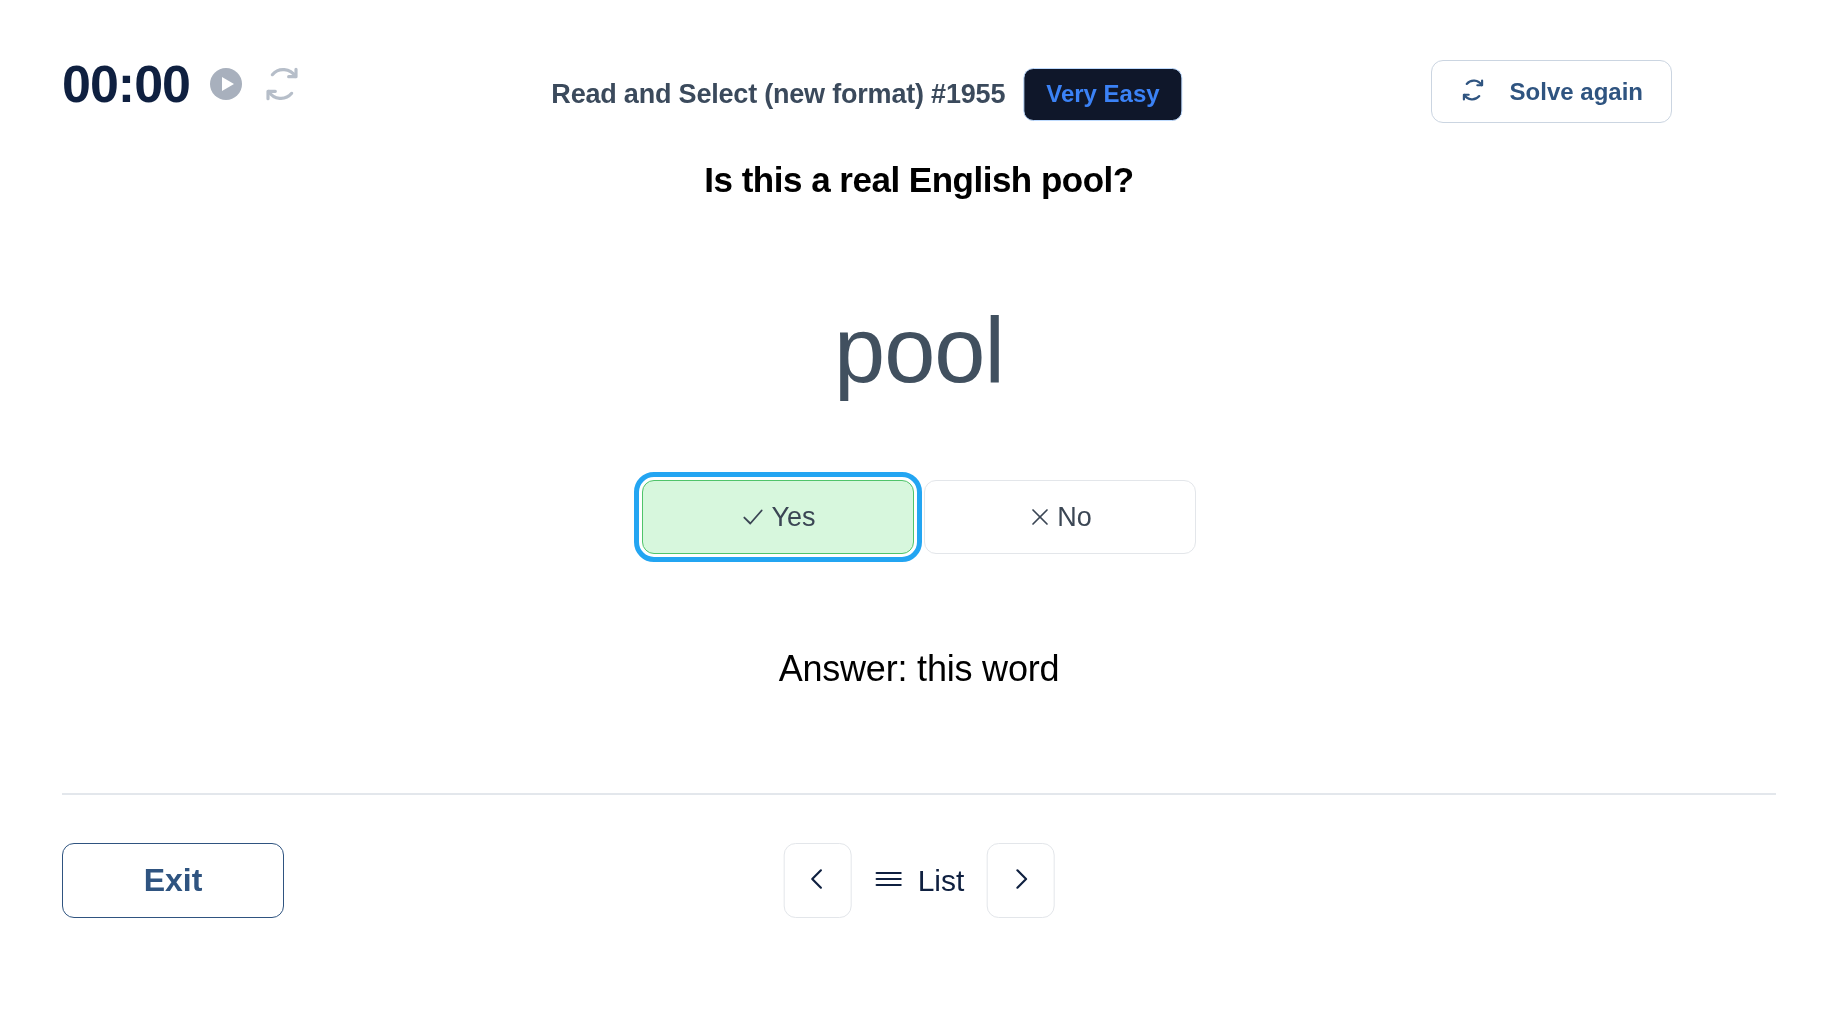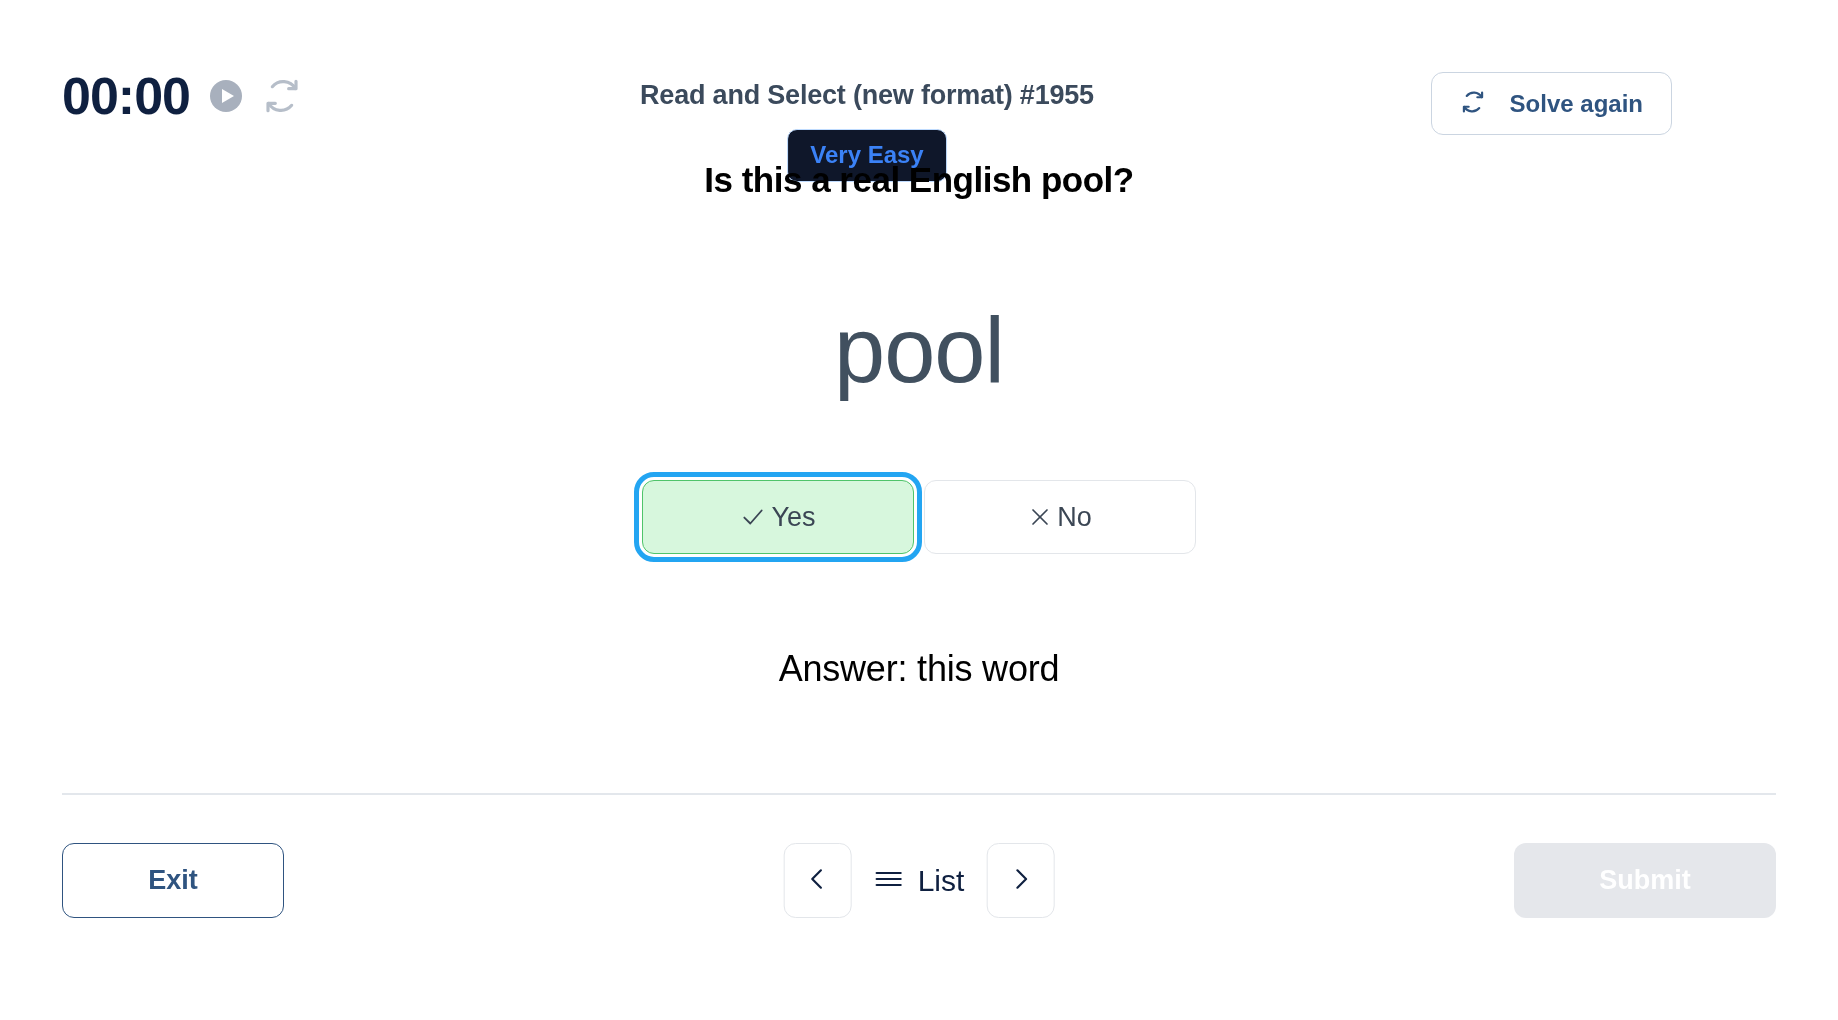--- a/index.html
+++ b/index.html
@@ -15,21 +15,21 @@
   .page {
     position: relative;
     width: 1838px;
     height: 1020px;
     background: #ffffff;
   }
 
   
   .topbar {
     position: absolute;
-    top: 12px; left: 0;
+    top: 0; left: 0;
     width: 1734px;
     height: 130px;
   }
 
   .timer-group {
     position: absolute;
     left: 62px;
     top: 58px;
     display: flex;
     align-items: center;
@@ -59,21 +59,20 @@
   
   .title-block {
     position: absolute;
     left: 50%;
     transform: translateX(-50%);
     top: 68px;
     display: flex;
     align-items: center;
     gap: 18px;
     white-space: nowrap;
-    flex-direction: column;
   }
 
   .exercise-title {
     font-size: 27px;
     font-weight: bold;
     color: #3b4a5c;
     letter-spacing: -0.2px;
   }
 
   .difficulty-badge {
@@ -197,21 +196,21 @@
     left: 62px;
     top: 843px;
     width: 222px;
     height: 75px;
     display: flex;
     align-items: center;
     justify-content: center;
     background: #ffffff;
     border: 1px solid #2f5480;
     border-radius: 12px;
-    font-size: 27px;
+    font-size: 32px;
     font-weight: bold;
     color: #2f5480;
     cursor: pointer;
   }
 
   .nav-group {
     position: absolute;
     left: 50%;
     transform: translateX(-50%);
     top: 843px;
@@ -366,15 +365,14 @@
 
     <button class="nav-arrow">
       <span>
         <svg width="26" height="26" viewBox="0 0 24 24" fill="none" stroke="#0f2040" stroke-width="2" stroke-linecap="round" stroke-linejoin="round">
           <polyline points="9,4 17,12 9,20"></polyline>
         </svg>
       </span>
     </button>
   </div>
 
-  <button class="submit-btn" disabled="">Submit</button>
 
 </div>
 
 </body></html>

